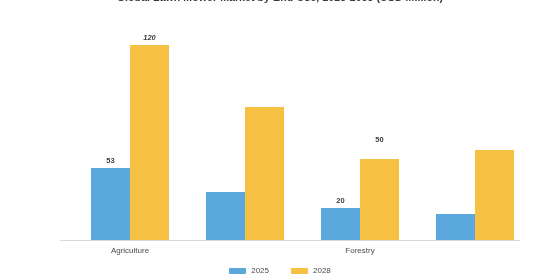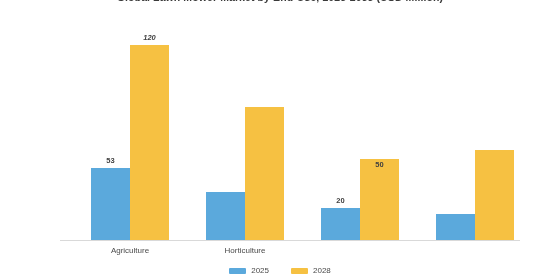--- a/index.html
+++ b/index.html
@@ -153,42 +153,42 @@
         <div class="bar s2035" style="height:133px;"></div>
       </div>
     </div>
 
     <div class="group" style="left:256px; width:88px;">
       <div class="bar-wrap">
         <span class="datalabel" style="bottom:35px;">20</span>
         <div class="bar s2025" style="height:32px;"></div>
       </div>
       <div class="bar-wrap">
-        <span class="datalabel" style="bottom:71px;">50</span>
+        <span class="datalabel" style="bottom:96px;">50</span>
         <div class="bar s2035" style="height:81px;"></div>
       </div>
     </div>
 
     <div class="group" style="left:371px; width:88px;">
       <div class="bar-wrap">
         <span class="datalabel" style="bottom:29px;"></span>
         <div class="bar s2025" style="height:26px;"></div>
       </div>
       <div class="bar-wrap">
         <span class="datalabel" style="bottom:93px;"></span>
         <div class="bar s2035" style="height:90px;"></div>
       </div>
     </div>
 
   </div>
 
   <div id="baseline"></div>
 
   <div class="cat-label" style="left:86px; width:88px;">Agriculture</div>
-  <div class="cat-label" style="left:201px; width:88px;">Horticulture</div>
+  <div class="cat-label" style="left:316px; width:88px;">Forestry</div>
 
   <div id="legend">
     <div class="legend-item">
       <span class="legend-swatch s2025"></span>
       <span class="legend-text">2025</span>
     </div>
     <div class="legend-item">
       <span class="legend-swatch s2035"></span>
       <span class="legend-text">2028</span>
     </div>

